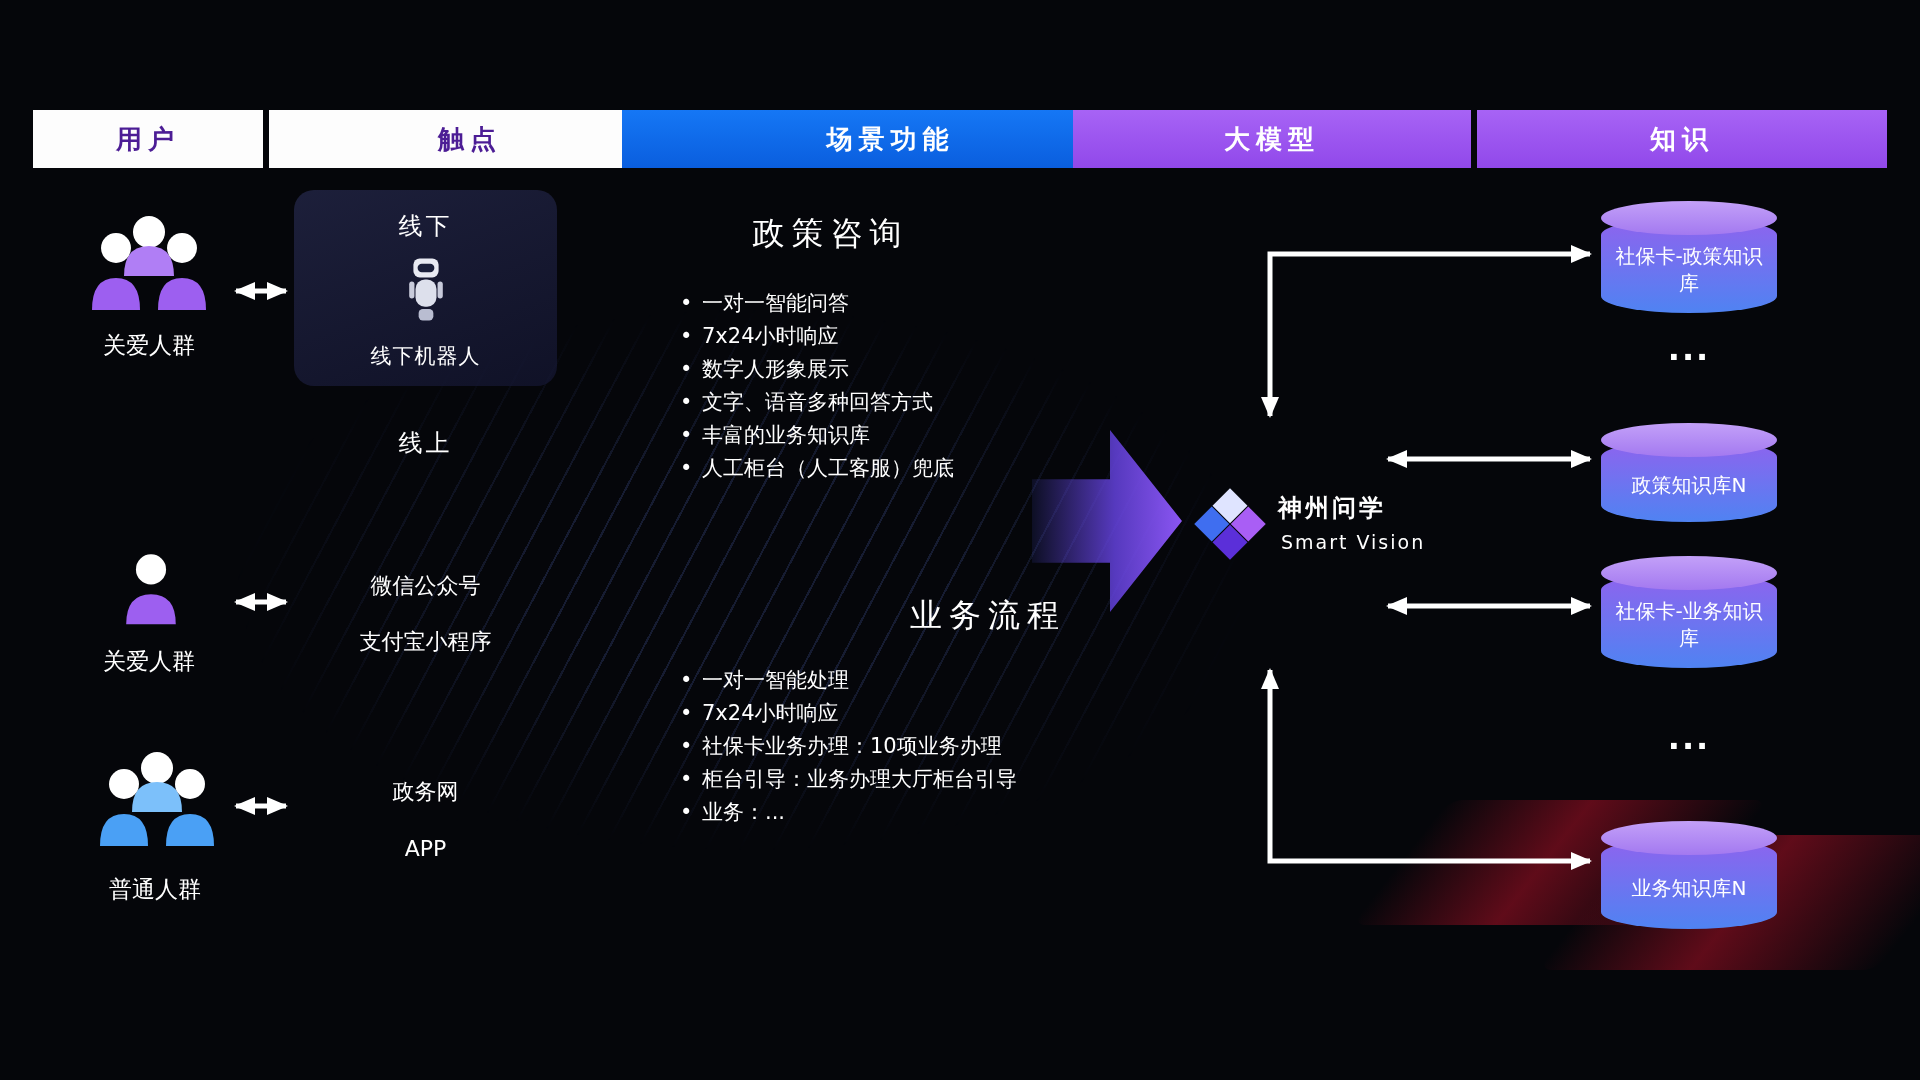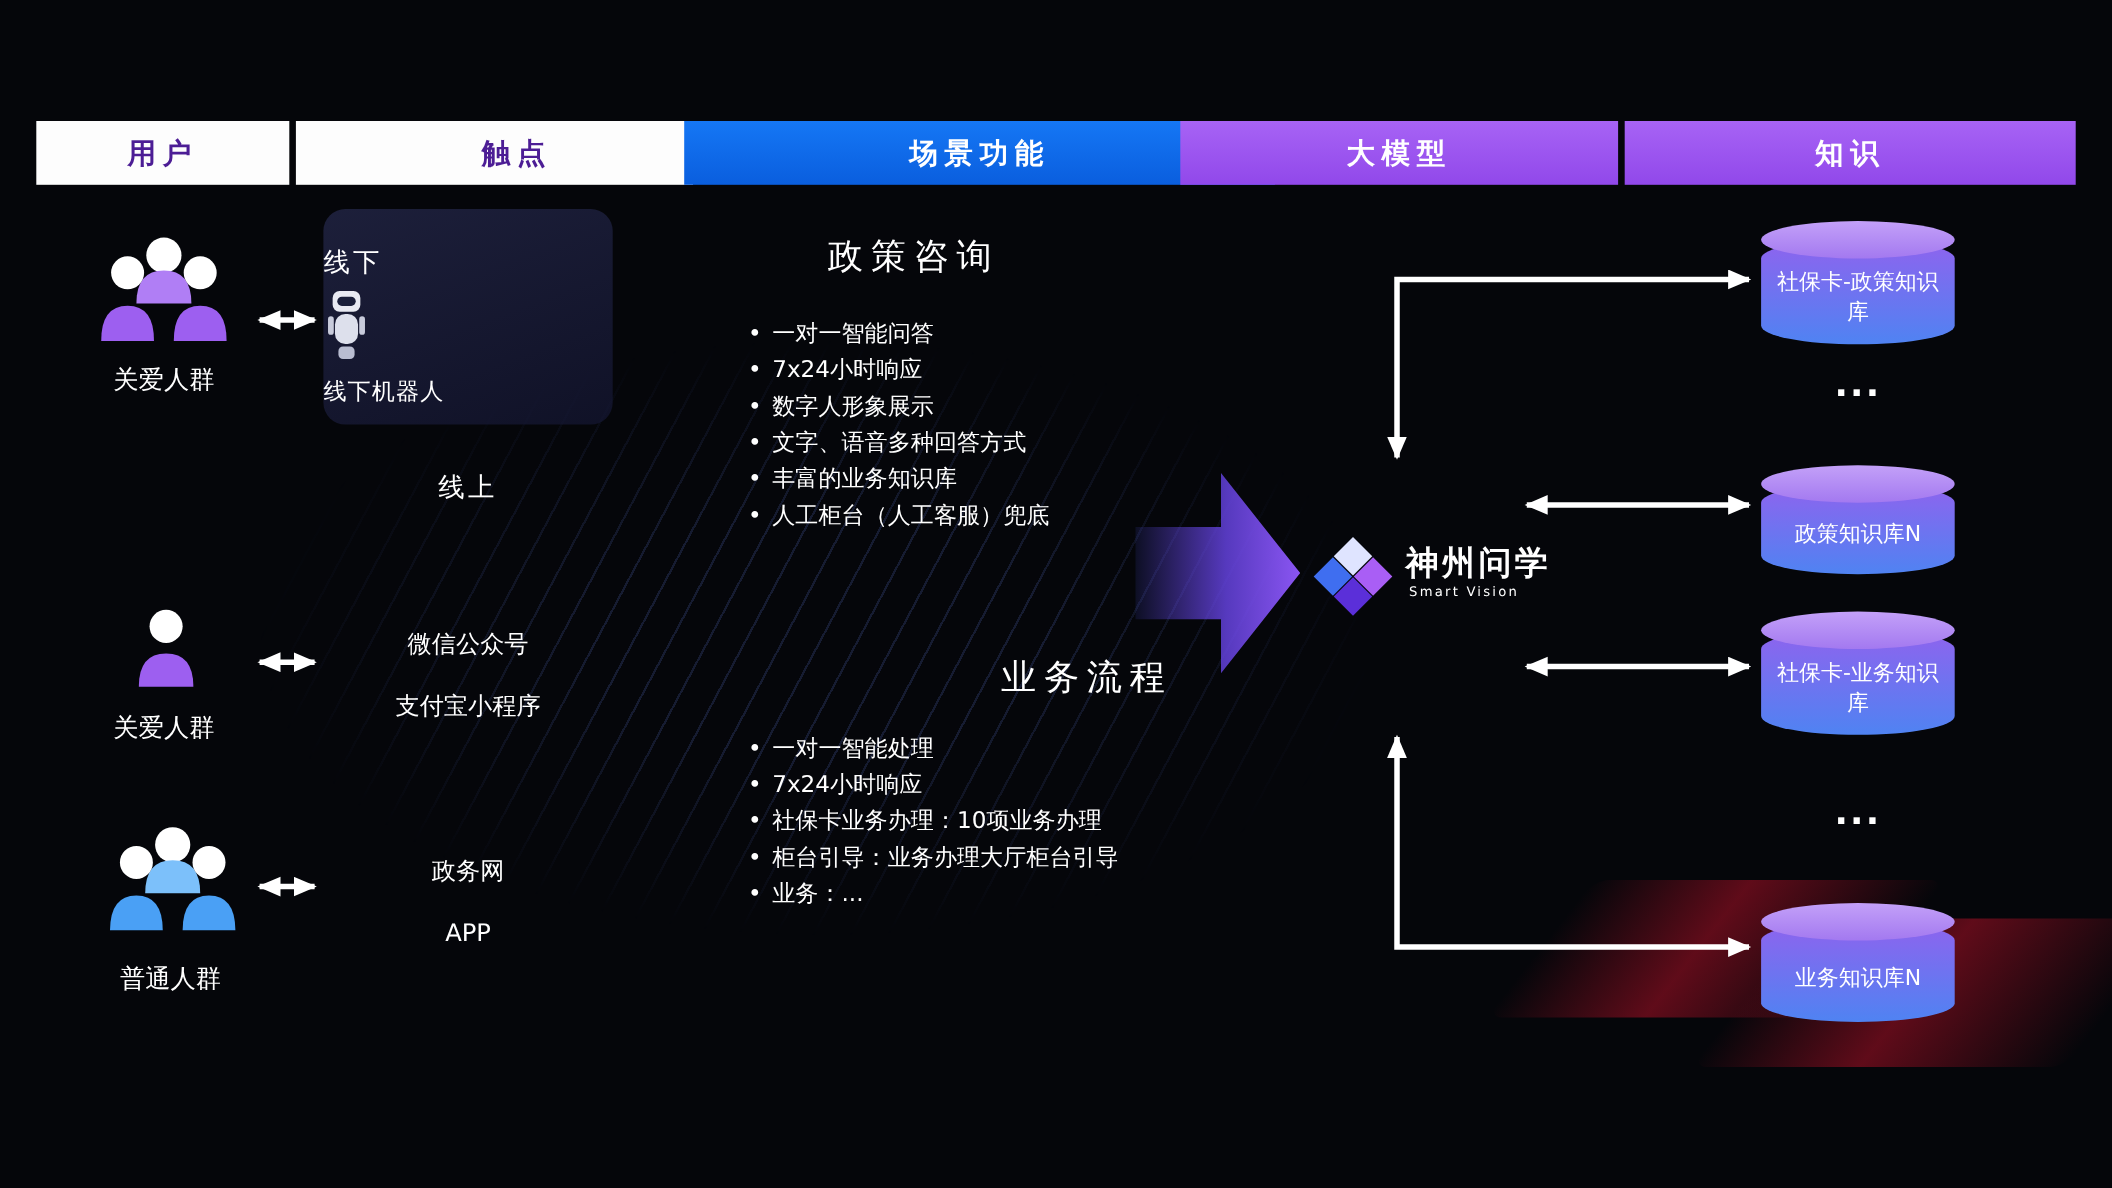--- a/index.html
+++ b/index.html
@@ -51,22 +51,22 @@
   #u1-icon { left:84px;  top:212px; }
   #u2-icon { left:120px; top:548px; }
   #u3-icon { left:92px;  top:748px; }
   #u1-label { left:39px; top:330px; width:220px; font-size:23px; }
   #u2-label { left:39px; top:646px; width:220px; font-size:23px; }
   #u3-label { left:45px; top:874px; width:220px; font-size:23px; }
 
   
   .tp-card { position:absolute; left:294px; top:190px; width:263px; height:196px; z-index:10;
     background:linear-gradient(160deg, rgba(48,52,98,0.55), rgba(20,22,50,0.72));
-    border-radius:20px; display:flex; flex-direction:column; align-items:flex-start;
-    justify-content:space-between; padding:32px 0 16px; box-sizing:border-box; }
+    border-radius:20px; display:flex; flex-direction:column; align-items:center;
+    justify-content:space-between; padding:20px 0 16px; box-sizing:border-box; }
   .tp-card .tp-title { color:#fff; font-size:24px; letter-spacing:3px; }
   .tp-card .tp-sub   { color:#fff; font-size:21px; letter-spacing:1px; }
   #tp-online { left:294px; top:427px; width:263px; font-size:24px; letter-spacing:3px; }
   #tp-wechat { left:294px; top:571px; width:263px; font-size:22px; }
   #tp-alipay { left:294px; top:627px; width:263px; font-size:22px; }
   #tp-gov    { left:294px; top:777px; width:263px; font-size:22px; }
   #tp-app    { left:294px; top:836px; width:263px; font-size:22px; }
 
   
   .sec-title { position:absolute; color:#fff; font-size:32px; letter-spacing:7px;
@@ -80,22 +80,22 @@
   #s1-list { left:678px; top:287px; }
   #s2-list { left:678px; top:664px; }
 
   
   .big-arrow { position:absolute; left:1032px; top:430px; width:150px; height:182px; z-index:9;
     background:linear-gradient(90deg, rgba(70,80,220,0.12), rgba(106,70,235,0.8) 55%, #8a55f2);
     clip-path:polygon(0 27%, 52% 27%, 52% 0%, 100% 50%, 52% 100%, 52% 73%, 0 73%); }
 
   
   #logo-icon { position:absolute; left:1192px; top:486px; z-index:10; }
-  #logo-name { left:1278px; top:492px; font-size:30px; font-weight:700; letter-spacing:3px; text-align:right; }
-  #logo-sub  { left:1281px; top:531px; font-size:12px; letter-spacing:2px; text-align:left; }
+  #logo-name { left:1278px; top:492px; font-size:24px; font-weight:700; letter-spacing:3px; text-align:right; }
+  #logo-sub  { left:1281px; top:531px; font-size:19px; letter-spacing:2px; text-align:left; }
 
   
   .cyl { position:absolute; width:176px; z-index:10; }
   .cyl-top  { position:absolute; top:0; left:0; width:176px; height:34px; border-radius:50%;
     background:linear-gradient(180deg,#c3a0f8,#a379f0); z-index:2; }
   .cyl-body { position:absolute; top:17px; left:0; right:0; bottom:0;
     background:linear-gradient(180deg,#8f63ee 0%, #4f83f2 100%);
     border-radius:88px/17px; z-index:1; }
   .cyl-label { position:absolute; top:32px; left:10px; right:10px; bottom:6px; z-index:3;
     display:flex; align-items:center; justify-content:center; text-align:center;

